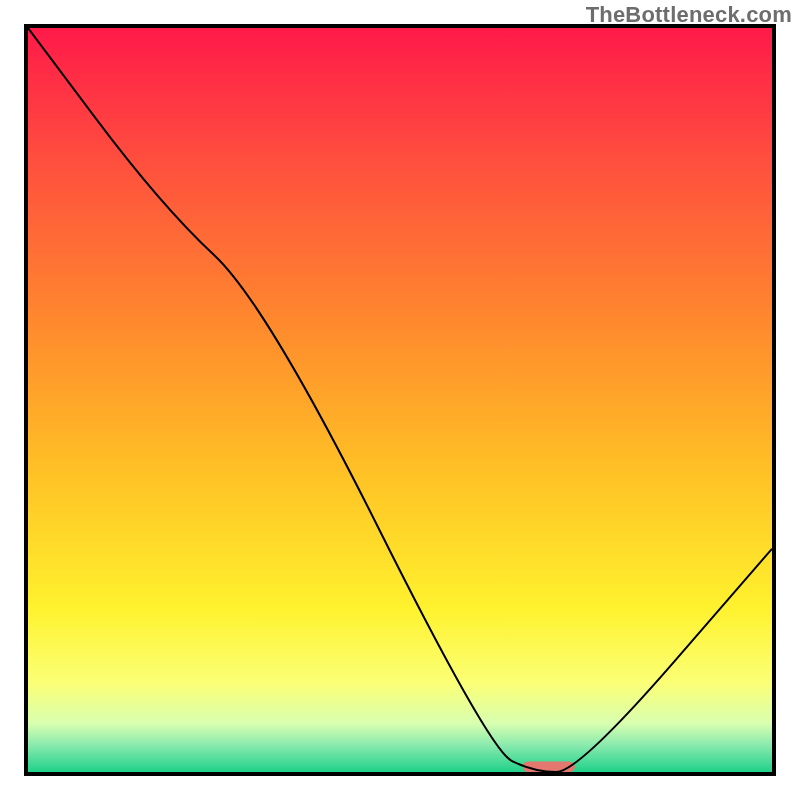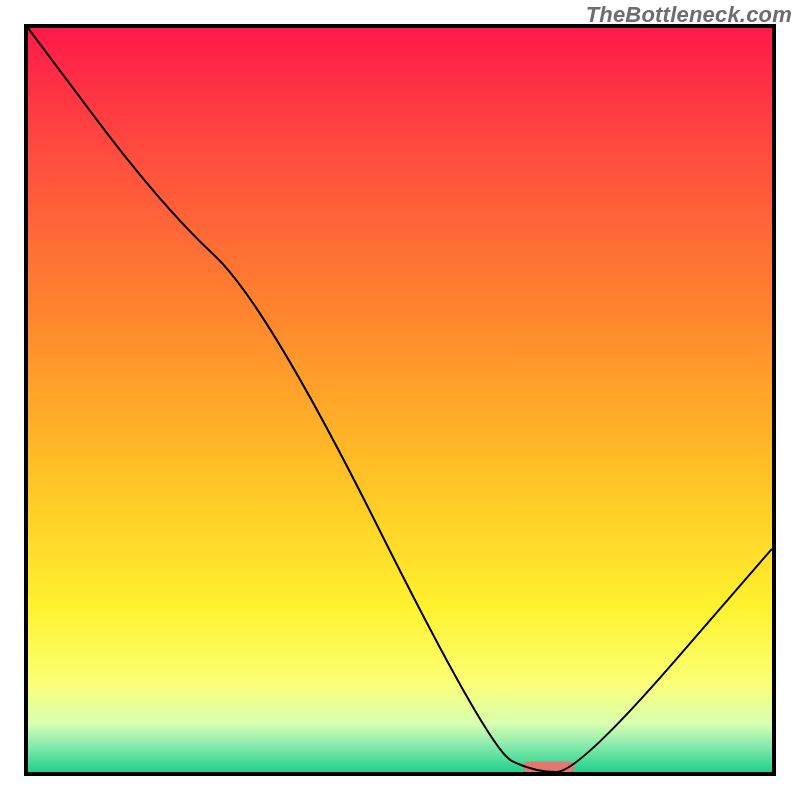--- a/index.html
+++ b/index.html
@@ -29,21 +29,20 @@
     overflow: hidden;
   }
   .attribution {
     position: absolute;
     top: 2px;
     right: 8px;
     font-size: 22px;
     font-weight: 600;
     color: #6d6d6d;
     letter-spacing: 0.2px;
-    font-style: italic;
   }
   svg.bg {
     position: absolute;
     left: 0;
     top: 0;
   }
 </style>
 </head>
 <body>
 

